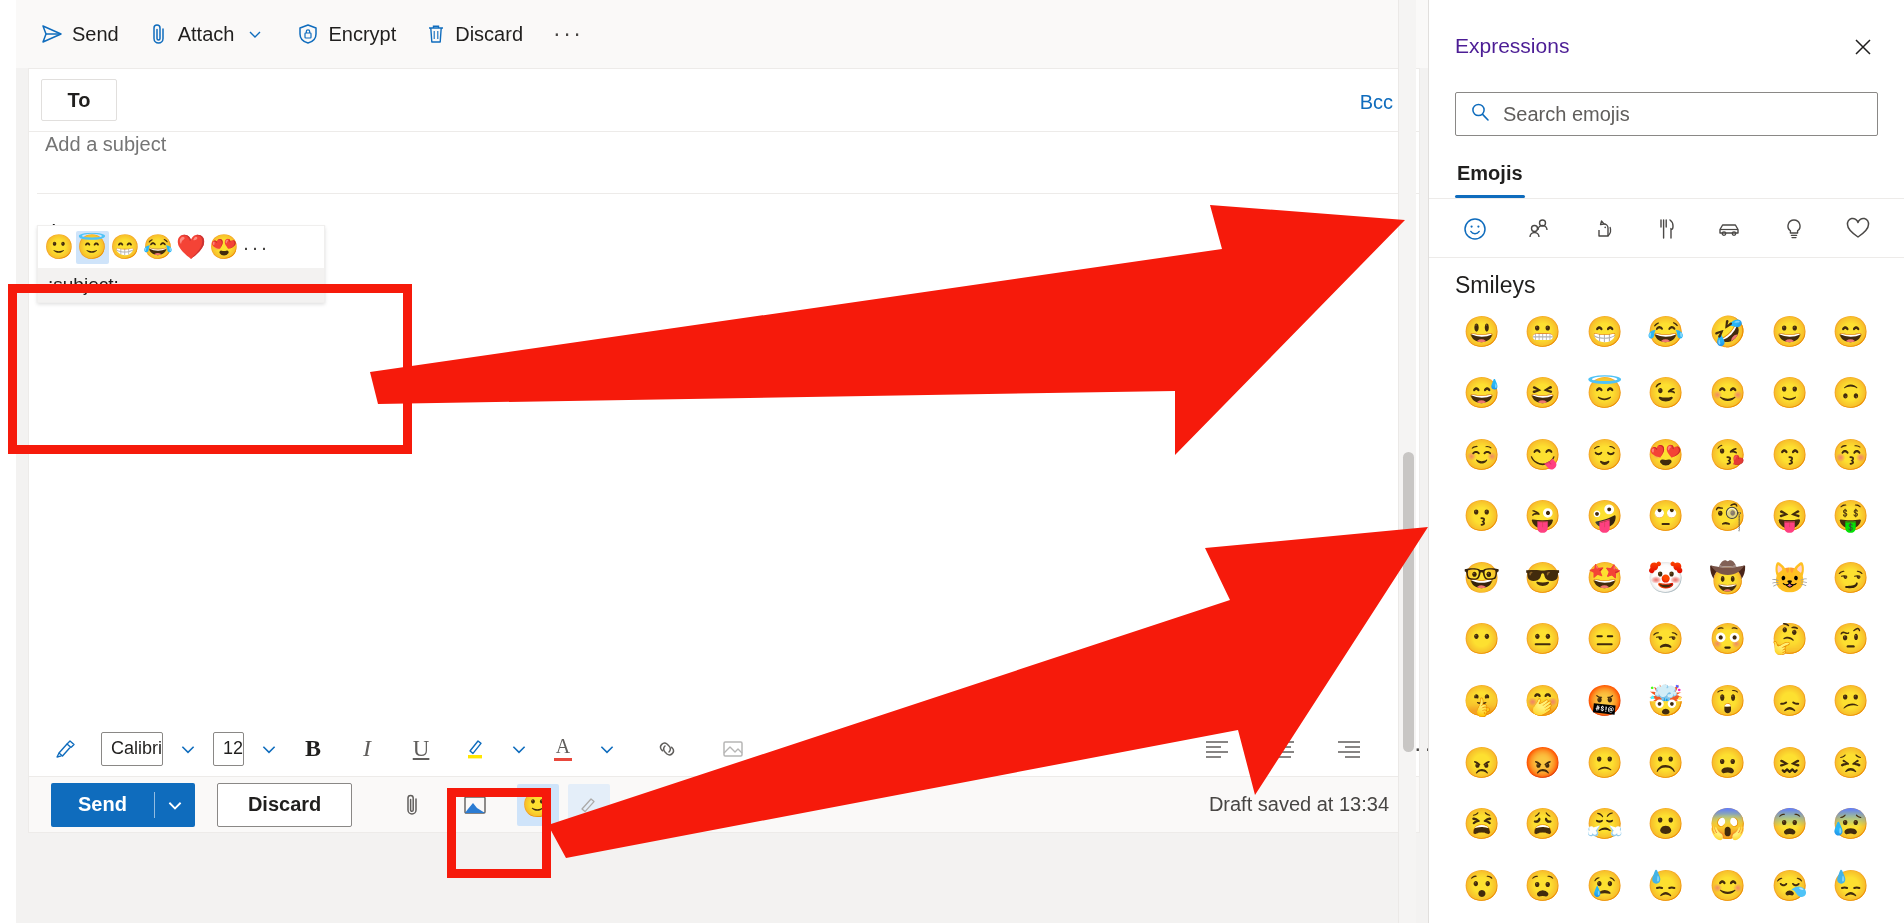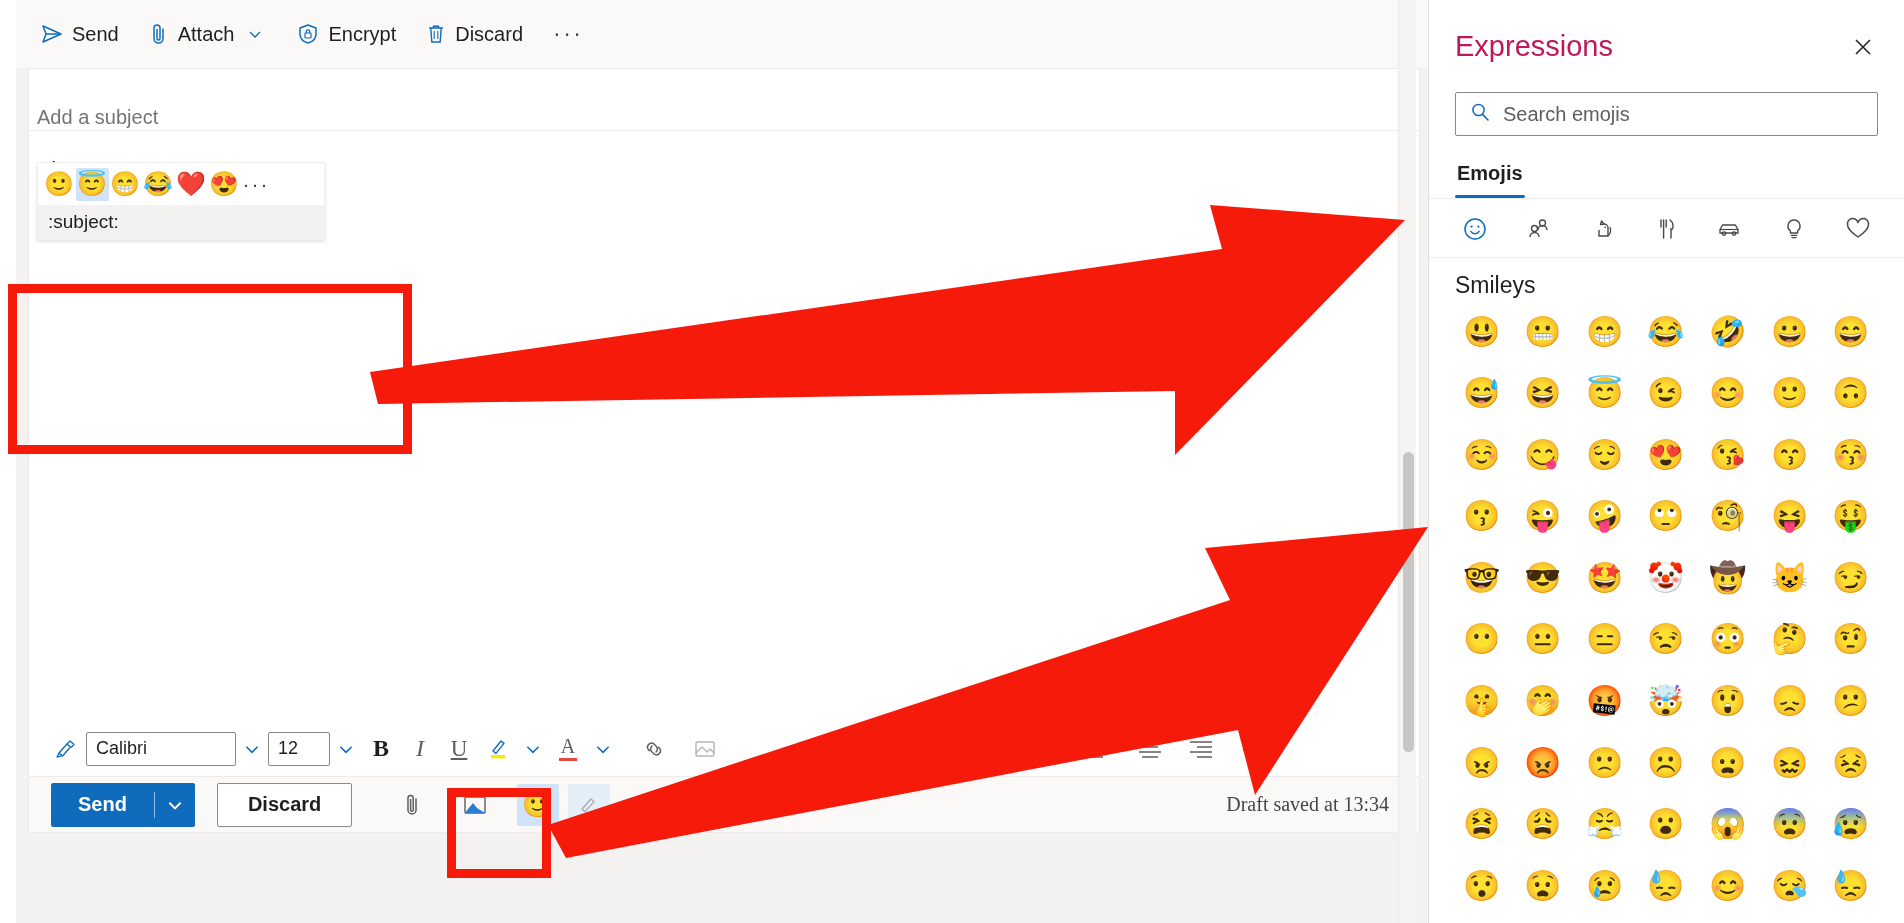--- a/index.html
+++ b/index.html
@@ -70,22 +70,23 @@
     background: transparent;
   }
   #bcc-link {
     position: absolute; right: 26px; top: 22px;
     font-size: 20px; color: #0f6cbd; cursor: pointer;
   }
 
   #subject-row {
     height: 62px;
     border-bottom: 1px solid #edebe9;
-    display: flex; align-items: flex-end;
+    display: flex; align-items: flex-start;
     padding-left: 6px;
+    margin-left: 8px;
   }
   #subject-input {
     border: none; outline: none; width: 96%;
     font-size: 20px; color: #a19f9d;
     font-family: "Liberation Sans", sans-serif;
     background: transparent;
   }
 
   #body-area {
     position: relative;
@@ -143,21 +144,21 @@
 
   
   #format-toolbar {
     position: absolute; left: 12px; top: 721px;
     width: 1392px; height: 55px;
     background: #ffffff;
     border-left: 1px solid #edebe9;
     border-right: 1px solid #edebe9;
     display: flex; align-items: center;
     padding-left: 18px;
-    gap: 1px;
+    gap: 16px;
   }
   .fbtn {
     height: 38px; min-width: 38px;
     display: flex; align-items: center; justify-content: center;
     cursor: pointer; border-radius: 2px; color: #201f1e;
   }
   .fsel {
     height: 34px; border: 1px solid #8a8886; border-radius: 2px;
     display: flex; align-items: center; padding-left: 9px;
     font-size: 18px; color: #201f1e; background: #fff;
@@ -203,21 +204,21 @@
     display: flex; align-items: center; cursor: pointer;
   }
   .sbtn {
     width: 42px; height: 42px; margin-left: 4px;
     display: flex; align-items: center; justify-content: center;
     cursor: pointer; border-radius: 2px; color: #201f1e;
   }
   .sbtn.active { background: #cfe4fa; }
   #draft-status {
     position: absolute; right: 30px;
-    font-size: 20px; color: #484644; font-family: Liberation Serif, serif;
+    font-size: 20px; color: #484644;
   }
 
   
   #pane-scrollbar {
     position: absolute; left: 1398px; top: 0;
     width: 18px; height: 923px;
     background: #f5f4f3;
     border-left: 1px solid #ebe9e7;
   }
   #pane-thumb {
@@ -232,21 +233,21 @@
     width: 476px; height: 923px;
     background: #ffffff;
     border-left: 1px solid #e1dfdd;
   }
   #exp-header {
     position: relative;
     height: 92px;
     display: flex; align-items: center;
     padding: 0 26px;
   }
-  #exp-title { font-size: 29px; color: #be185d; font-weight: 400; }
+  #exp-title { font-size: 21px; color: #4c1d95; font-weight: 400; }
   #exp-close {
     position: absolute; right: 22px; top: 28px;
     width: 38px; height: 38px;
     display: flex; align-items: center; justify-content: center;
     cursor: pointer; font-size: 28px; color: #201f1e;
     border-radius: 2px;
   }
 
   #exp-search-wrap { padding: 0 26px; }
   #exp-search {
@@ -372,20 +373,27 @@
         </span>
         <span>Discard</span>
       </div>
       <div class="tcmd">
         <span class="dots-h">···</span>
       </div>
     </div>
 
     <div id="compose-card">
 
+      <div class="field-row">
+        <div class="pill">
+          <span>To</span>
+        </div>
+        <input class="recip-input" type="text" value="" style="">
+        <span id="bcc-link">Bcc</span>
+      </div>
 
 
       <div id="subject-row">
         <input id="subject-input" type="text" placeholder="Add a subject" style="">
       </div>
 
       <div id="body-area">
         <div id="body-text">:</div>
 
         <div id="emoji-autocomplete">

